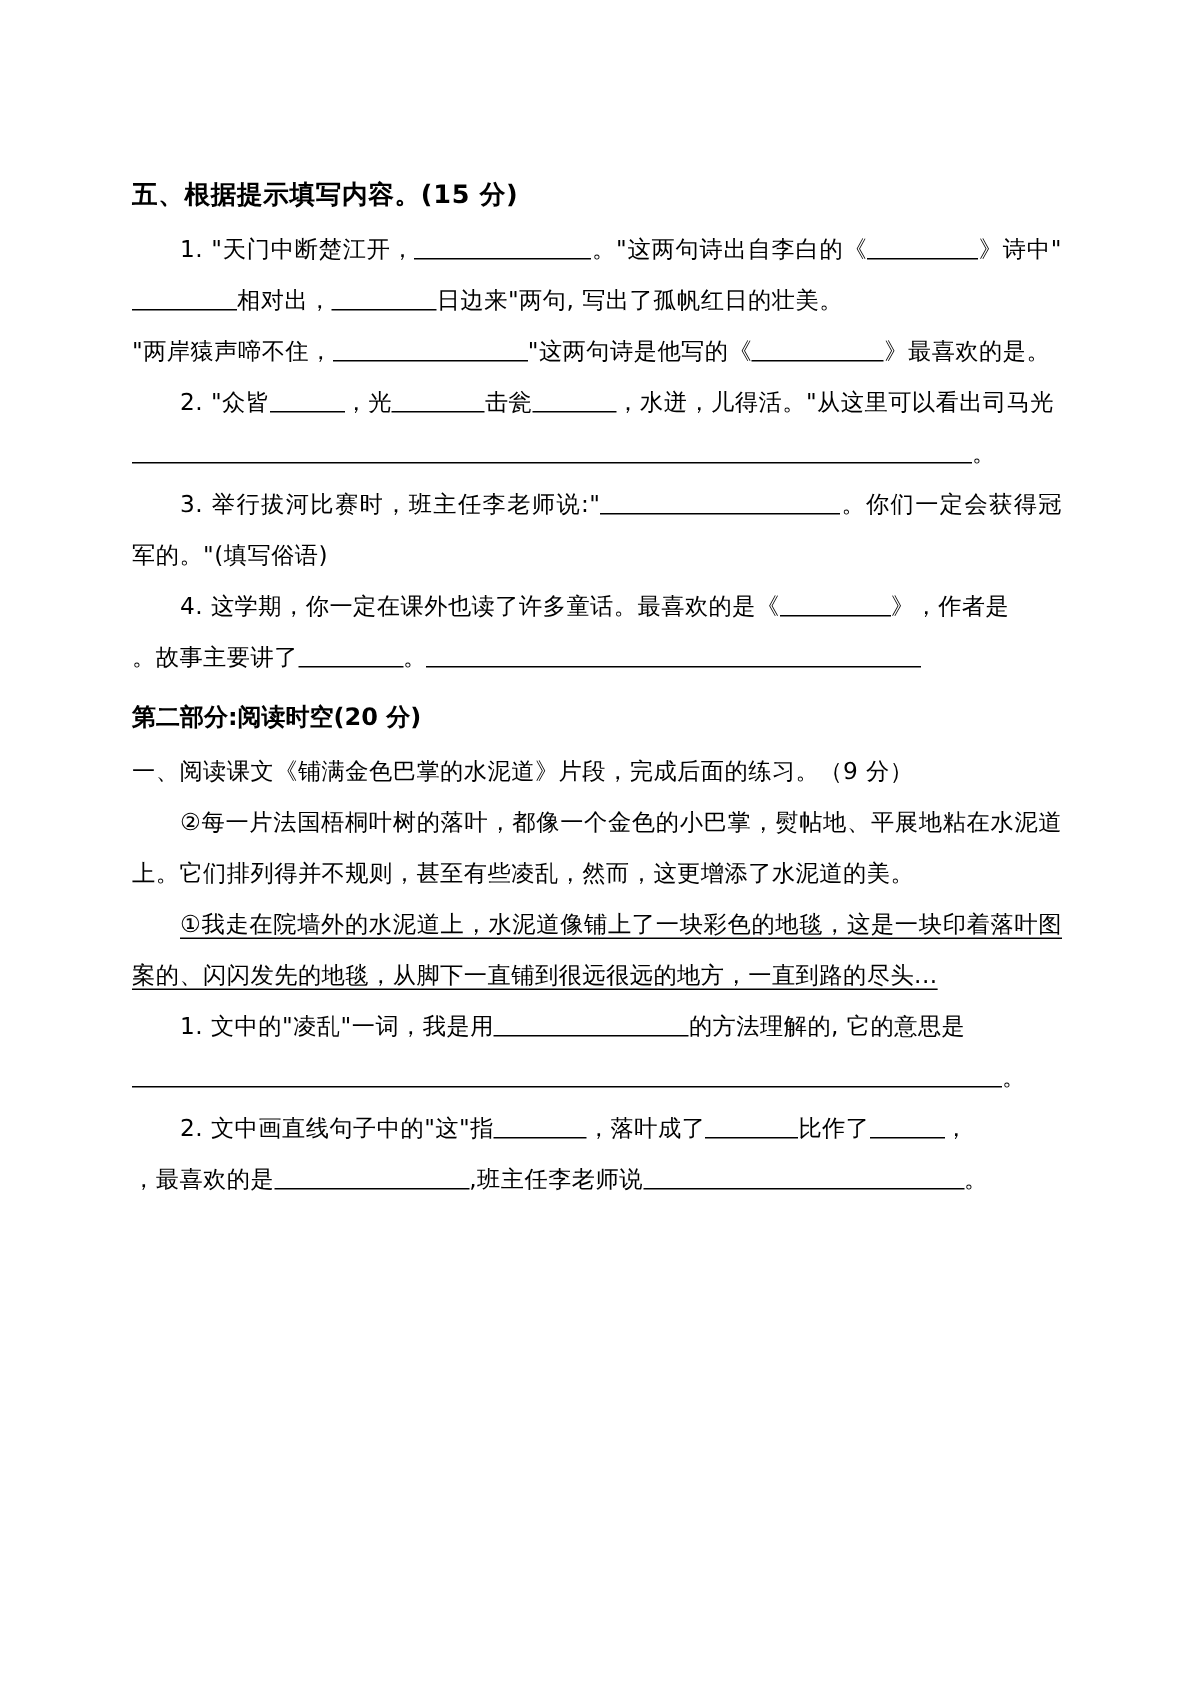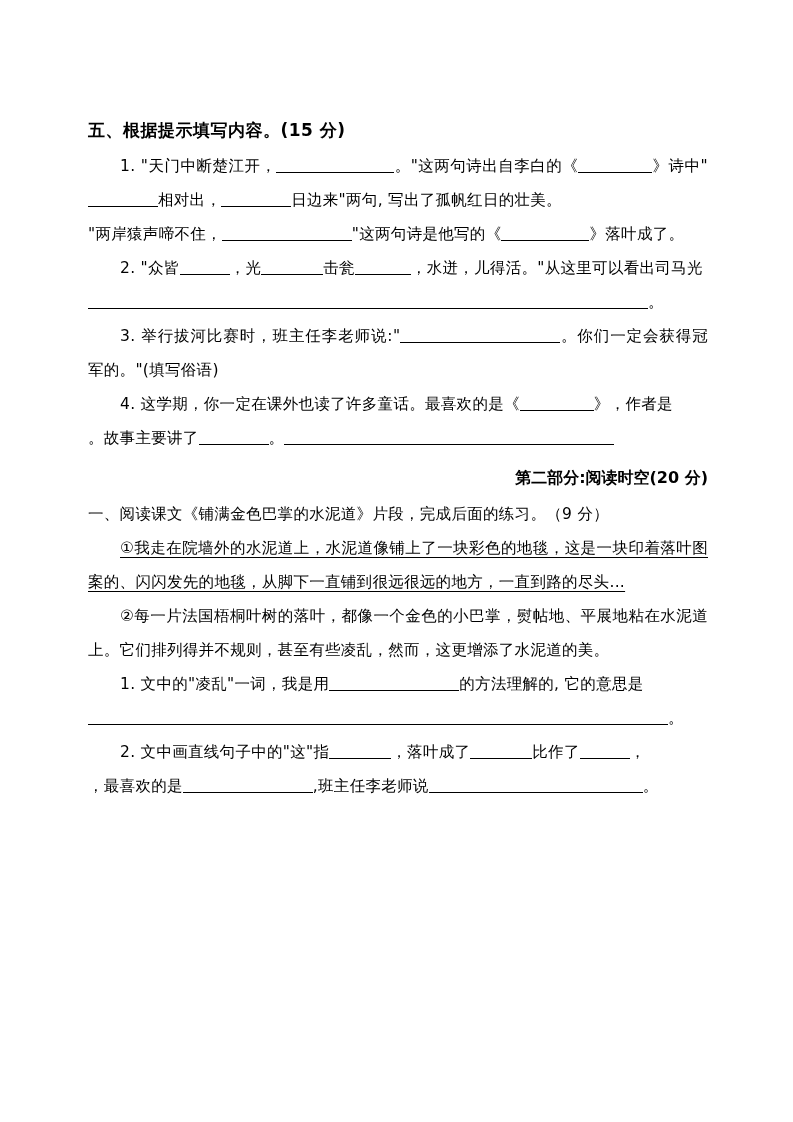--- a/index.html
+++ b/index.html
@@ -33,21 +33,21 @@
   .section-title {
     font-size: 17px;
     font-weight: bold;
     line-height: 34px;
     margin-bottom: 2px;
     letter-spacing: 0.5px;
   }
   .part-title {
     font-size: 16px;
     font-weight: bold;
-    text-align: right;
+    text-align: left;
     line-height: 34px;
     margin-top: 6px;
     margin-bottom: 2px;
   }
   .para {
     font-size: 15.5px;
     line-height: 34px;
     text-align: justify;
     letter-spacing: 0.3px;
   }
@@ -85,21 +85,21 @@
 <div class="page">
   <div class="content">
 
     <div class="section-title">五、根据提示填写内容。(15 分)</div>
 
     <div class="para indent">
       <span>1. "天门中断楚江开，</span><span class="blank b5"></span><span>。"这两句诗出自李白的《</span><span class="blank b6"></span><span>》诗中"</span><span class="blank b3"></span><span>相对出，</span><span class="blank b3"></span><span>日边来"两句, 写出了孤帆红日的壮美。</span>
     </div>
 
     <div class="para noindent">
-      <span>"两岸猿声啼不住，</span><span class="blank b11"></span><span>"这两句诗是他写的《</span><span class="blank b13"></span><span>》落叶成了。</span>
+      <span>"两岸猿声啼不住，</span><span class="blank b11"></span><span>"这两句诗是他写的《</span><span class="blank b13"></span><span>》最喜欢的是。</span>
     </div>
 
     <div class="para indent">
       <span>2. "众皆</span><span class="blank b9"></span><span>，光</span><span class="blank b2"></span><span>击瓮</span><span class="blank b8"></span><span>，水迸，儿得活。"从这里可以看出司马光</span>
     </div>
 
     <div class="para noindent">
       <span class="blank bfill" style="width:560px;"></span><span>。</span>
     </div>
 
@@ -112,26 +112,26 @@
     </div>
 
     <div class="para noindent">
       <span>。故事主要讲了</span><span class="blank b3"></span><span>。</span><span class="blank" style="width:330px;"></span><span></span>
     </div>
 
     <div class="part-title">第二部分:阅读时空(20 分)</div>
 
     <div class="para noindent">一、阅读课文《铺满金色巴掌的水泥道》片段，完成后面的练习。（9 分）</div>
 
+    <div class="para indent">
+      <span>②每一片法国梧桐叶树的落叶，都像一个金色的小巴掌，熨帖地、平展地粘在水泥道上。它们排列得并不规则，甚至有些凌乱，然而，这更增添了水泥道的美。</span>
+    </div>
+
     <div class="para indent u">
       <span>①我走在院墙外的水泥道上，水泥道像铺上了一块彩色的地毯，这是一块印着落叶图案的、闪闪发先的地毯，从脚下一直铺到很远很远的地方，一直到路的尽头...</span>
-    </div>
-
-    <div class="para indent">
-      <span>②每一片法国梧桐叶树的落叶，都像一个金色的小巴掌，熨帖地、平展地粘在水泥道上。它们排列得并不规则，甚至有些凌乱，然而，这更增添了水泥道的美。</span>
     </div>
 
     <div class="para indent">
       <span>1. 文中的"凌乱"一词，我是用</span><span class="blank b11"></span><span>的方法理解的, 它的意思是</span>
     </div>
 
     <div class="para noindent">
       <span class="blank" style="width:580px;"></span><span>。</span>
     </div>
 

